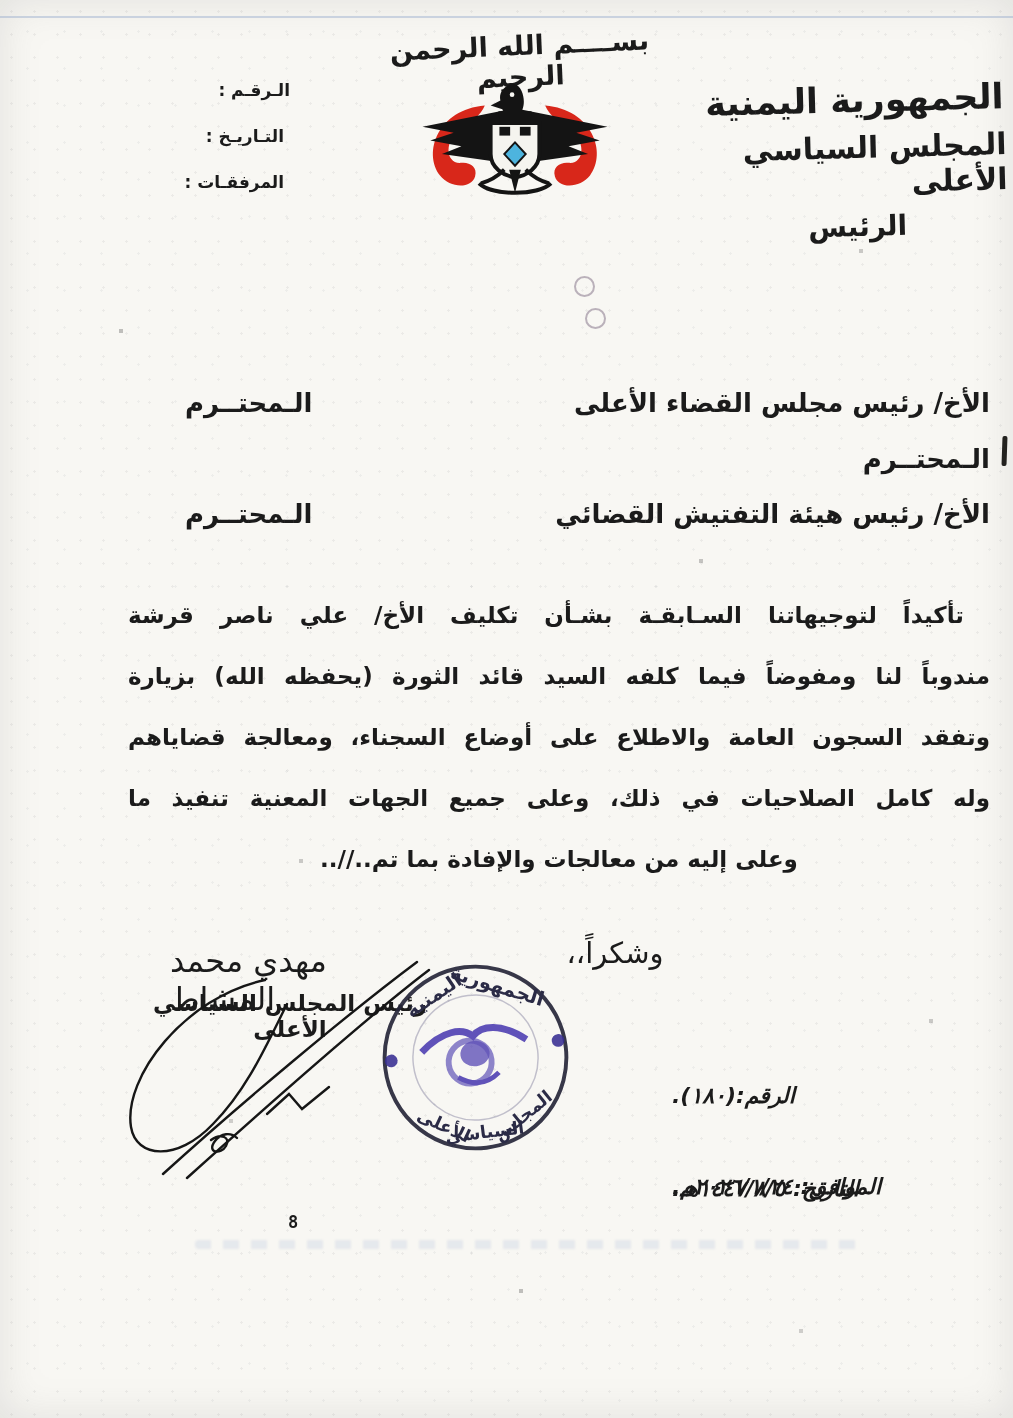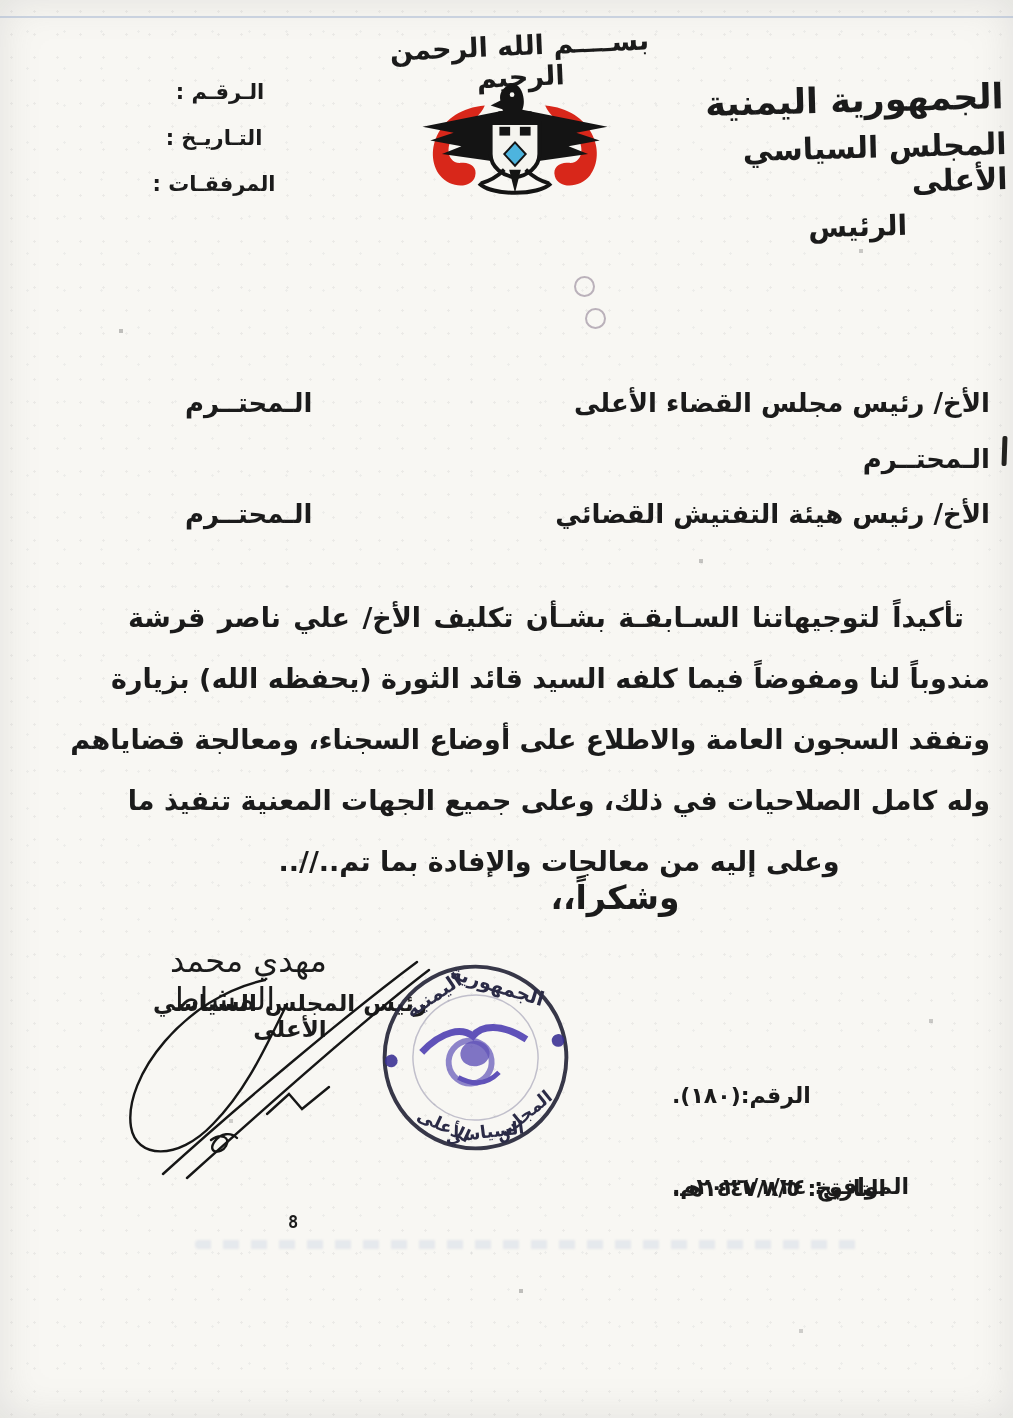--- a/index.html
+++ b/index.html
@@ -18,51 +18,51 @@
     color:#1b1b1b;
     box-shadow:inset 0 0 40px rgba(120,120,120,0.18);
   }
   .abs{position:absolute;}
   .ink{color:#1b1b1b;font-weight:700;}
   
   .scanline{left:0;top:16px;width:1013px;height:2px;background:rgba(150,170,205,0.45);}
   
   .bismillah{left:355px;top:30px;width:330px;text-align:center;font-size:27px;font-weight:700;transform:rotate(-2.5deg);letter-spacing:0;}
   
-  .meta-label{width:140px;text-align:center;font-size:21px;font-weight:700;}
+  .meta-label{width:140px;text-align:right;font-size:17px;font-weight:700;}
   .lbl-num{left:150px;top:80px;}
   .lbl-date{left:144px;top:126px;}
   .lbl-att{left:144px;top:172px;}
   
   .hdr{left:705px;top:80px;width:302px;display:flex;flex-direction:column;align-items:center;gap:10px;transform:rotate(-1.5deg);}
   .hdr .l1{font-size:35px;font-weight:700;}
   .hdr .l2{font-size:30px;font-weight:700;}
   .hdr .l3{font-size:28px;font-weight:700;}
   
   .ghost-circle{width:17px;height:17px;border:2px solid rgba(110,92,118,0.45);border-radius:50%;}
   .gc1{left:574px;top:276px;}
   .gc2{left:585px;top:308px;}
   
   .recipient-row{left:185px;width:805px;height:42px;display:flex;justify-content:space-between;align-items:center;font-size:26px;font-weight:700;}
   .r1{top:382px;}.r2{top:438px;}.r3{top:493px;}
   
-  .body-line{left:128px;width:862px;height:50px;font-size:27px;font-weight:700;text-align:justify;text-align-last:justify;white-space:nowrap;}
+  .body-line{left:128px;width:862px;height:50px;font-size:23px;font-weight:700;text-align:justify;text-align-last:justify;white-space:nowrap;}
   .bl0{top:602px;text-align-last:justify;padding-right:26px;width:836px;}
   .bl1{top:663px;}
   .bl2{top:724px;}
   .bl3{top:785px;}
   .bl4{top:846px;text-align:center;text-align-last:center;}
-  .closing{left:470px;top:878px;width:290px;text-align:center;font-size:33px;font-weight:700;}
+  .closing{left:470px;top:936px;width:290px;text-align:center;font-size:29px;font-weight:400;}
   
   .sig-name{left:170px;top:942px;width:240px;text-align:left;font-size:32px;font-weight:400;}
   .sig-title{left:120px;top:990px;width:340px;text-align:center;font-size:23px;font-weight:700;}
   .sig-svg{left:115px;top:952px;width:370px;height:245px;}
   .stamp{left:368px;top:950px;width:215px;height:215px;transform:rotate(-7deg);}
   
-  .ref-line{right:21px;width:320px;text-align:left;font-size:22px;font-weight:700;}
+  .ref-line{right:21px;width:320px;text-align:left;font-size:22px;font-weight:700;font-style:italic;}
   .ref1{top:1083px;}
   .ref2{top:1176px;}
   .ref3{top:1174px;}
   .page-num{left:288px;top:1212px;font-size:17px;font-weight:700;font-family:"DejaVu Sans Mono", monospace;}
   
   .edge-mark{left:1002px;top:436px;width:5px;height:30px;background:#23221f;transform:rotate(2deg);border-radius:2px;}
   .ghost-strip{left:195px;top:1240px;width:670px;height:9px;opacity:0.5;
     background:repeating-linear-gradient(90deg, rgba(125,150,200,0.30) 0 16px, transparent 16px 28px);
     filter:blur(1.2px);border-radius:4px;}
   .specks{left:0;top:0;width:2px;height:2px;background:transparent;

